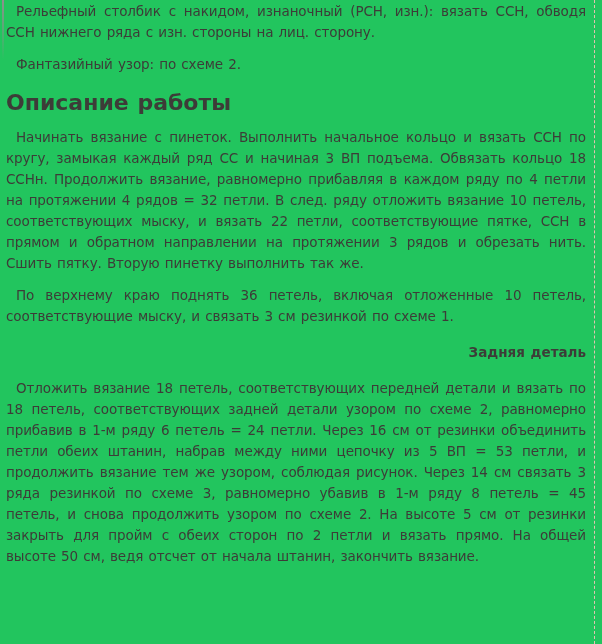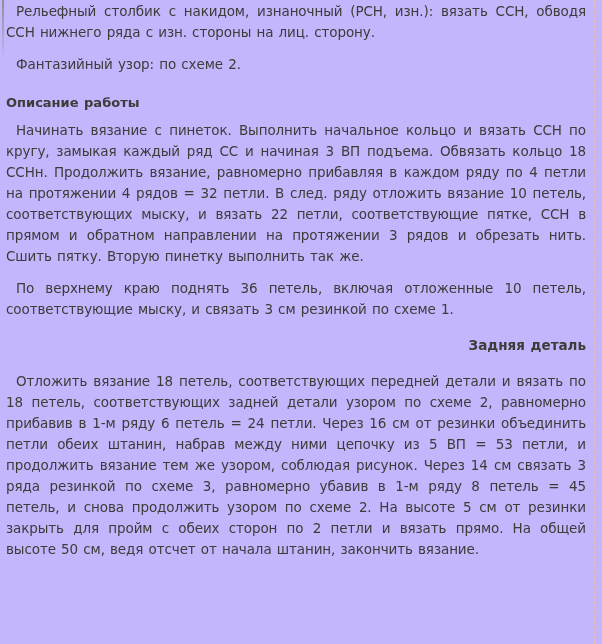--- a/index.html
+++ b/index.html
@@ -10,21 +10,21 @@
     overflow: hidden;
   }
   body {
     background: #fcf8e6;
     font-family: "DejaVu Sans", sans-serif;
   }
   .page {
     position: relative;
     width: 602px;
     height: 644px;
-    background: #c4b5fd;
+    background: #22c55e;
     box-sizing: border-box;
   }
   
   .left-tick {
     position: absolute;
     left: 2px;
     top: 0;
     width: 2px;
     height: 60px;
     background: linear-gradient(#8f8f8d, rgba(150,150,148,0));
@@ -44,24 +44,24 @@
     line-height: 21px;
     text-align: justify;
     letter-spacing: -0.1px;
     word-spacing: 1px;
   }
   .content p {
     margin: 0 0 11px 0;
     text-indent: 10px;
   }
   .content h2 {
-    font-size: 13px;
+    font-size: 22px;
     line-height: 22px;
     font-weight: bold;
-    margin: 17px 0 6px 0;
+    margin: 17px 0 13px 0;
     text-align: left;
     letter-spacing: 0;
   }
   .content h3 {
     font-size: 13.5px;
     line-height: 21px;
     font-weight: bold;
     margin: 15px 0 15px 0;
     text-align: right;
     letter-spacing: 0;

